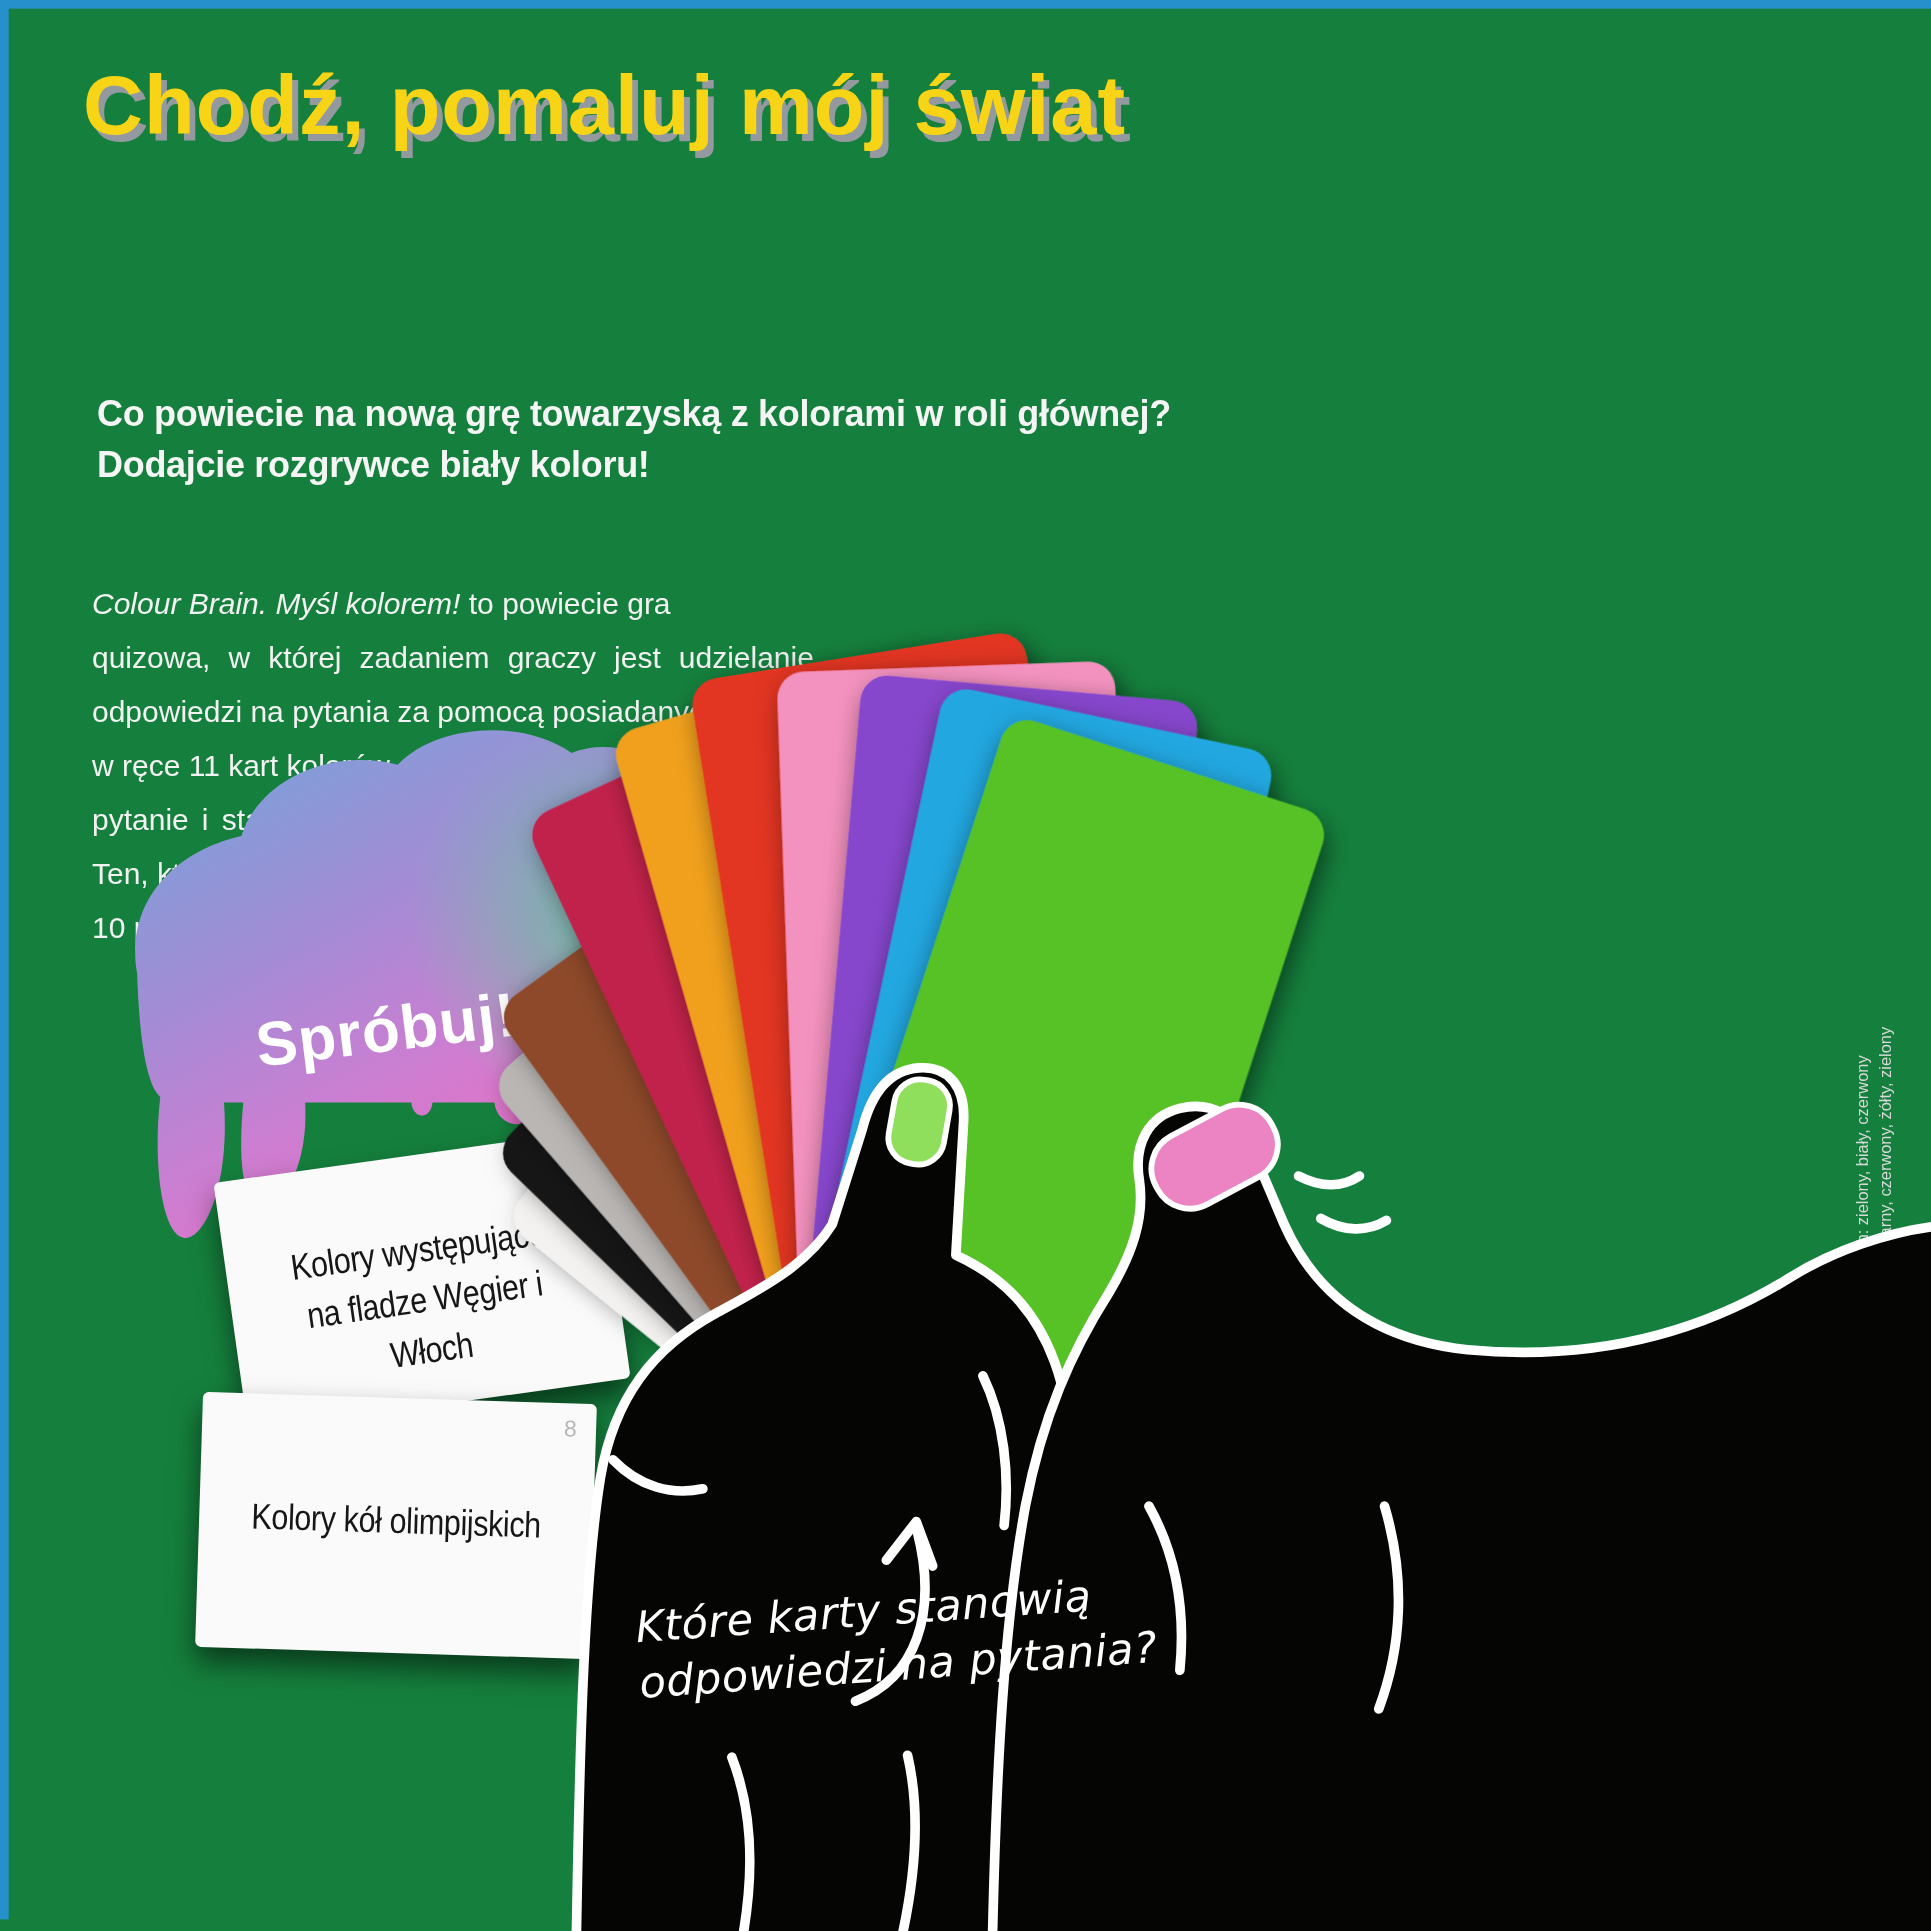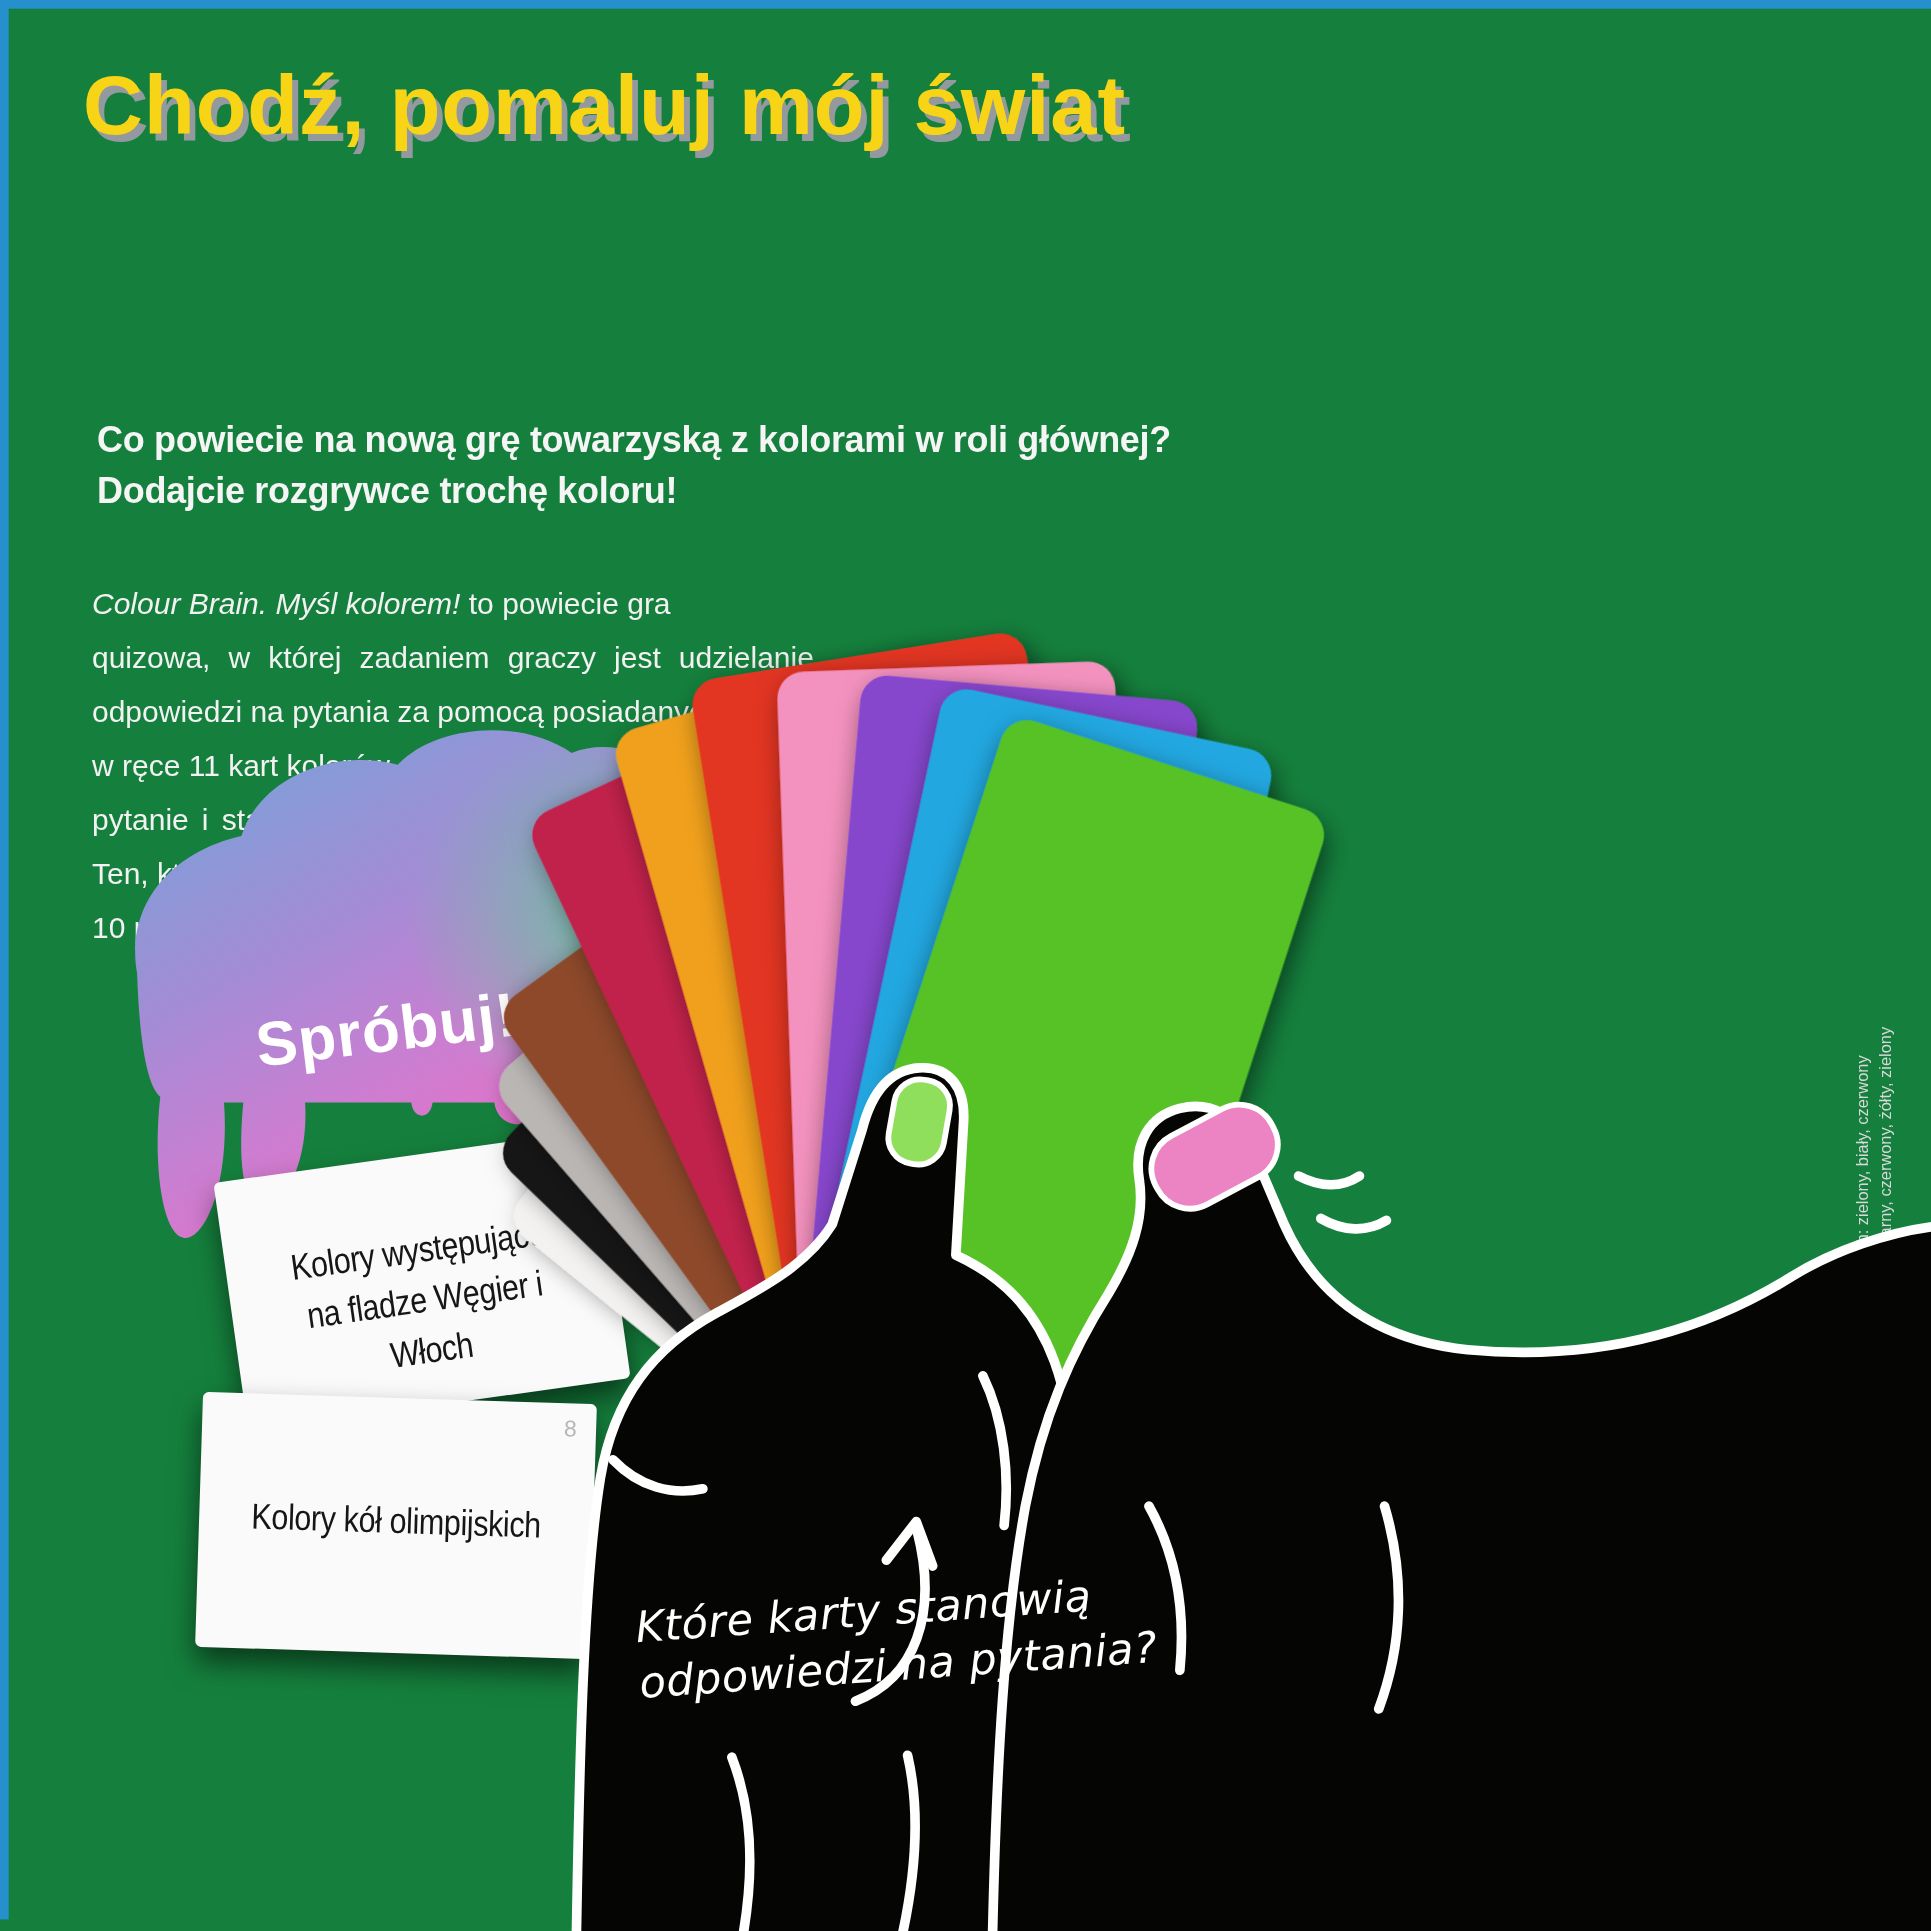--- a/index.html
+++ b/index.html
@@ -14,21 +14,21 @@
   .title{
     position:absolute;left:83px;top:60px;z-index:5;
     font-weight:bold;font-size:83px;line-height:1.12;letter-spacing:1px;
     color:#f8d417;
     text-shadow:5.8px 6.8px 0 #93999e;
   }
   
   .intro{
     position:absolute;left:97px;top:388px;z-index:5;
     color:#f5f5f5;font-weight:bold;font-size:36px;line-height:1.42;
-    letter-spacing:-0.3px;white-space:nowrap;margin-top:26px;
+    letter-spacing:-0.3px;white-space:nowrap;
   }
   
   .bodytext{
     position:absolute;left:92px;top:577px;z-index:5;width:676px;
     color:#f2f2f2;font-size:30px;line-height:1.8;white-space:nowrap;
   }
   .bodytext .just{word-spacing:9.7px;}
   .bodytext .just2{word-spacing:4.8px;}
   .ital{font-style:italic;text-align:right;}
   
@@ -82,21 +82,21 @@
     <rect x="0" y="0" width="2000" height="9" fill="#2590cb"></rect>
     <rect x="0" y="0" width="9" height="1988" fill="#2590cb"></rect>
   </svg>
 
   <div class="title">
     <div>Chodź, pomaluj mój świat</div>
   </div>
 
   <div class="intro">
     <div>Co powiecie na nową grę towarzyską z kolorami w roli głównej?</div>
-    <div>Dodajcie rozgrywce trochę koloru!</div>
+    <div>Dodajcie rozgrywce biały koloru!</div>
   </div>
 
   <div class="bodytext">
     <div><span class="ital">Colour Brain. Myśl kolorem!</span><span> to powiecie gra</span></div>
     <div class="just">quizowa, w której zadaniem graczy jest udzielanie</div>
     <div>odpowiedzi na pytania za pomocą posiadanych</div>
     <div>w ręce 11 kart kolorów. Przeczytajcie uważnie</div>
     <div class="just2">pytanie i starajcie się dopasować właściwe kolory.</div>
     <div>Ten, kto jako pierwszy zdobędzie</div>
     <div>10 punktów – wygrywa grę!</div>

